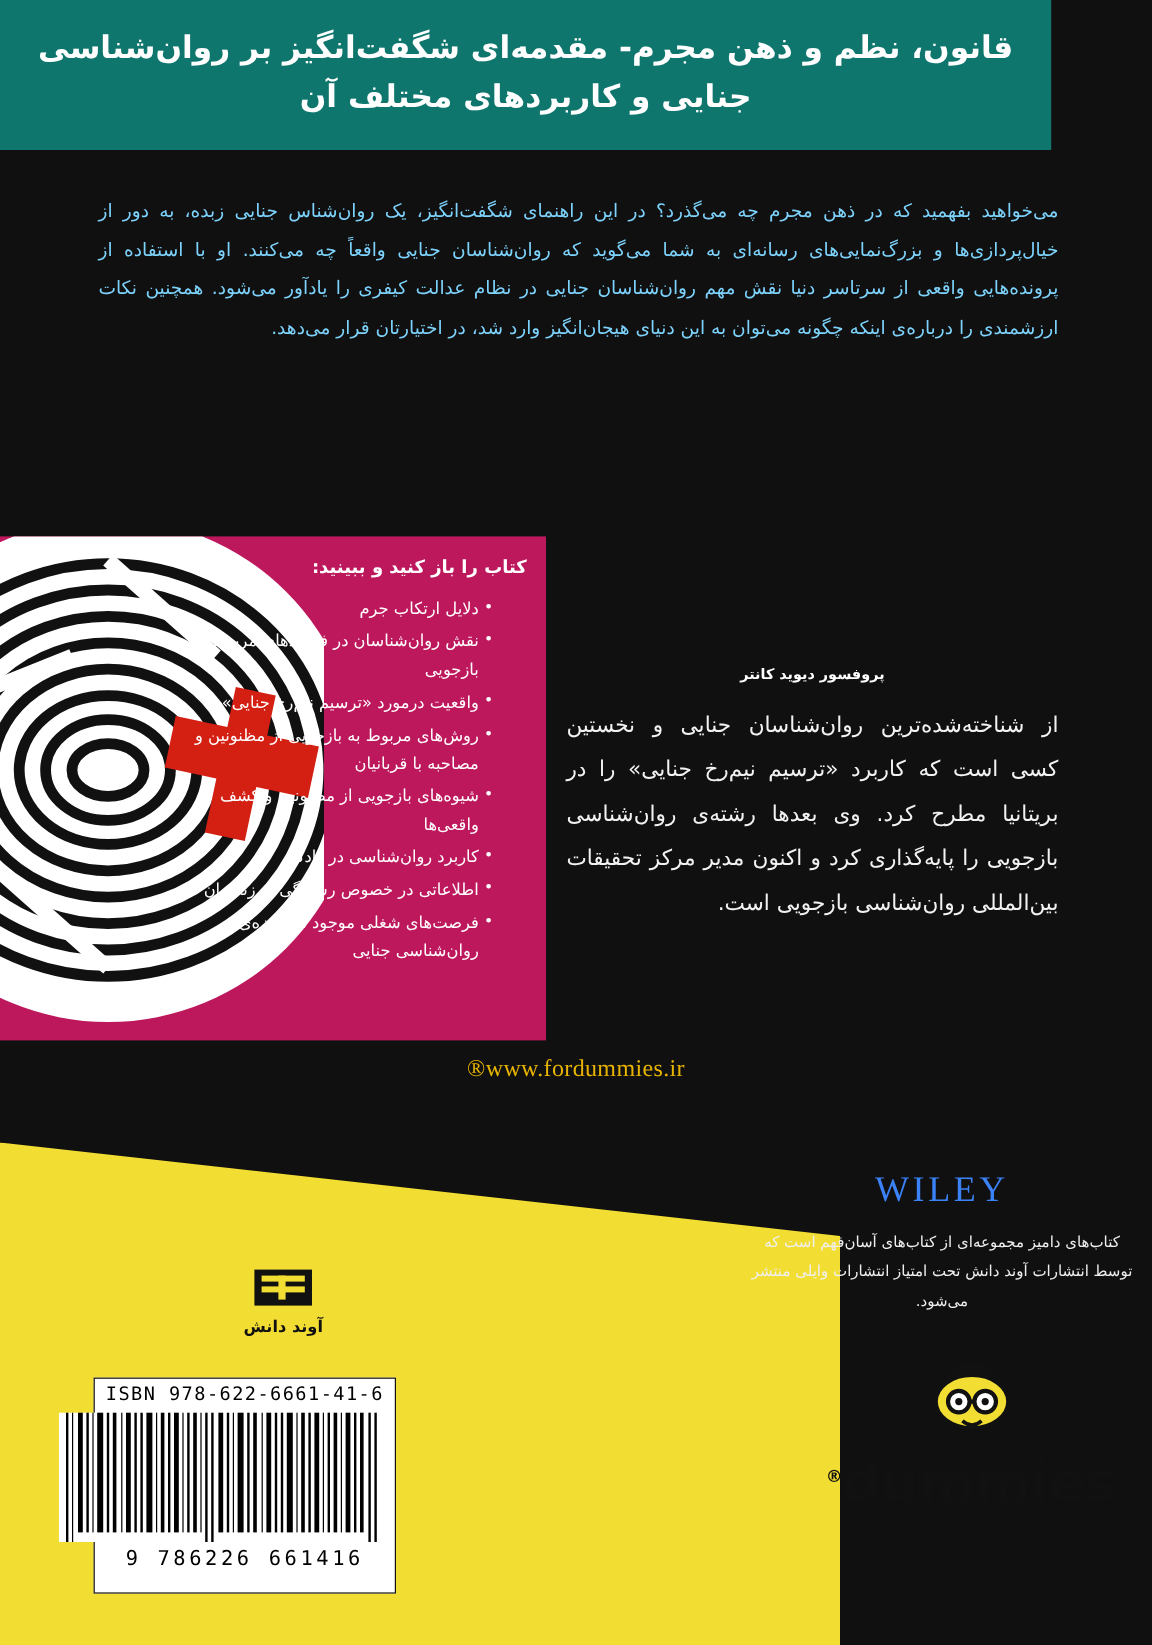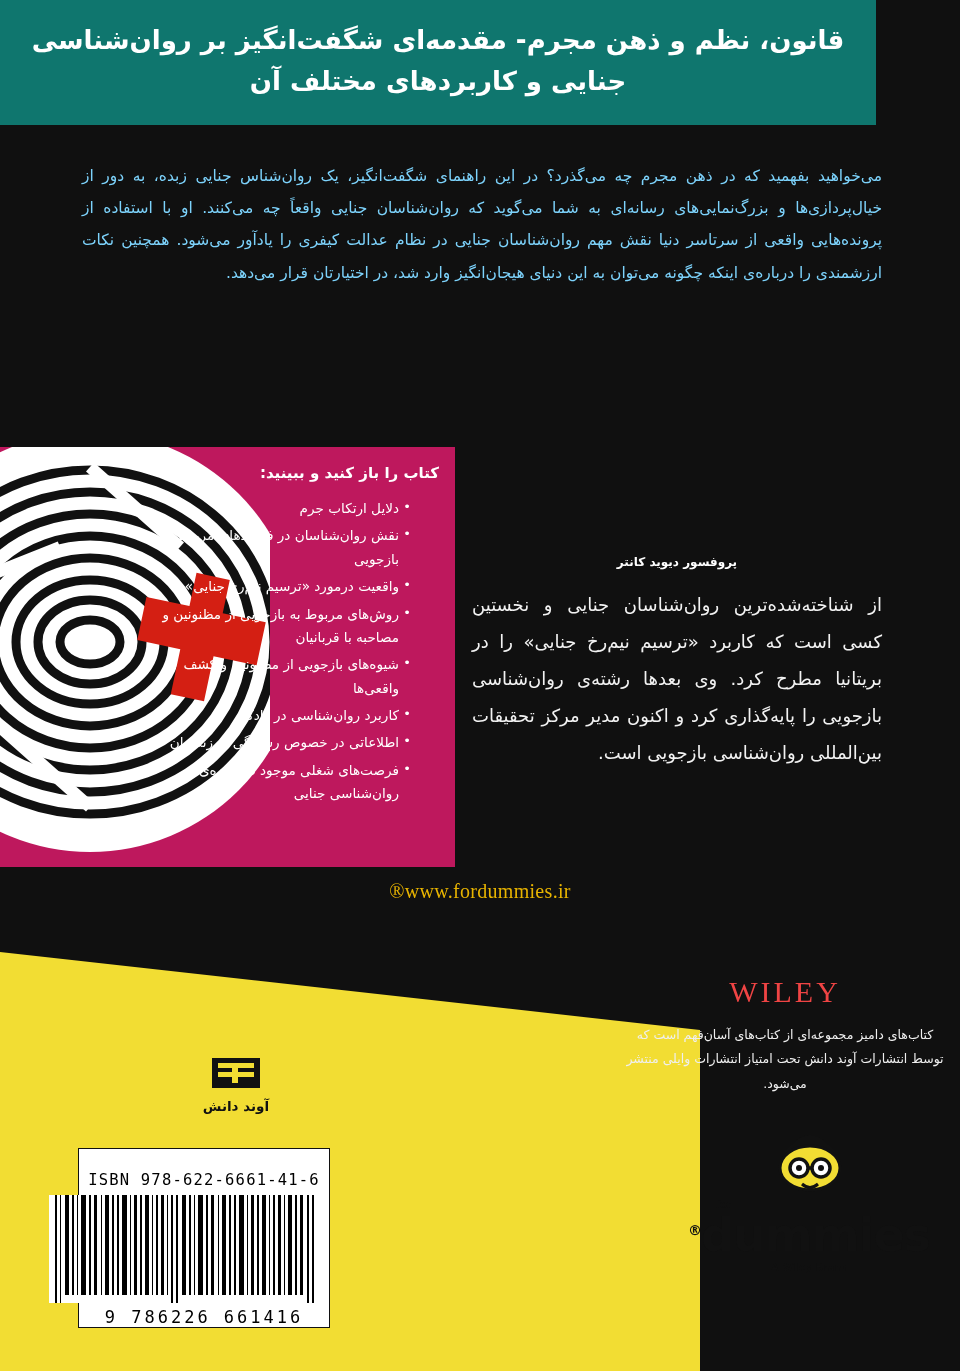--- a/index.html
+++ b/index.html
@@ -88,21 +88,21 @@
     clip-path:polygon(0 22px, 700px 100px, 700px 441px, 0 441px);
   }
 
   
   .wiley{
     position:absolute;left:620px;top:975px;width:330px;text-align:center;
     color:#f0f0f0;
   }
   .wiley-logo{
     font-family:"Liberation Serif","DejaVu Serif",serif;
-    font-size:30px;letter-spacing:3px;color:#ef4444;margin-bottom:14px;
+    font-size:30px;letter-spacing:3px;color:#3b82f6;margin-bottom:14px;
   }
   .wiley-text{
     direction:rtl;font-size:12.5px;line-height:1.95;color:#efefef;
   }
 
   
   .dummies{
     position:absolute;left:690px;top:1130px;width:240px;text-align:center;
   }
   .dummies .head{position:relative;height:66px;}
@@ -125,21 +125,21 @@
     width:52px;height:34px;margin:0 auto 8px auto;position:relative;
   }
   .publisher-name{
     font-size:13.5px;color:#111;direction:rtl;font-weight:bold;
   }
 
   
   .barcode-box{
     position:absolute;left:78px;top:1148px;width:252px;height:180px;
     background:#ffffff;border:1px solid #111;box-sizing:border-box;
-    padding:22px 8px 4px 8px;
+    padding:4px 8px 4px 8px;
   }
   .isbn-text{
     font-family:"DejaVu Sans Mono","Liberation Mono",monospace;
     font-size:15.5px;color:#000;letter-spacing:1.2px;direction:ltr;
     text-align:center;white-space:nowrap;
   }
   .bars{height:108px;margin-top:6px;display:block;}
   .barcode-digits{
     font-family:"DejaVu Sans Mono","Liberation Mono",monospace;
     font-size:17px;color:#000;letter-spacing:3px;direction:ltr;

